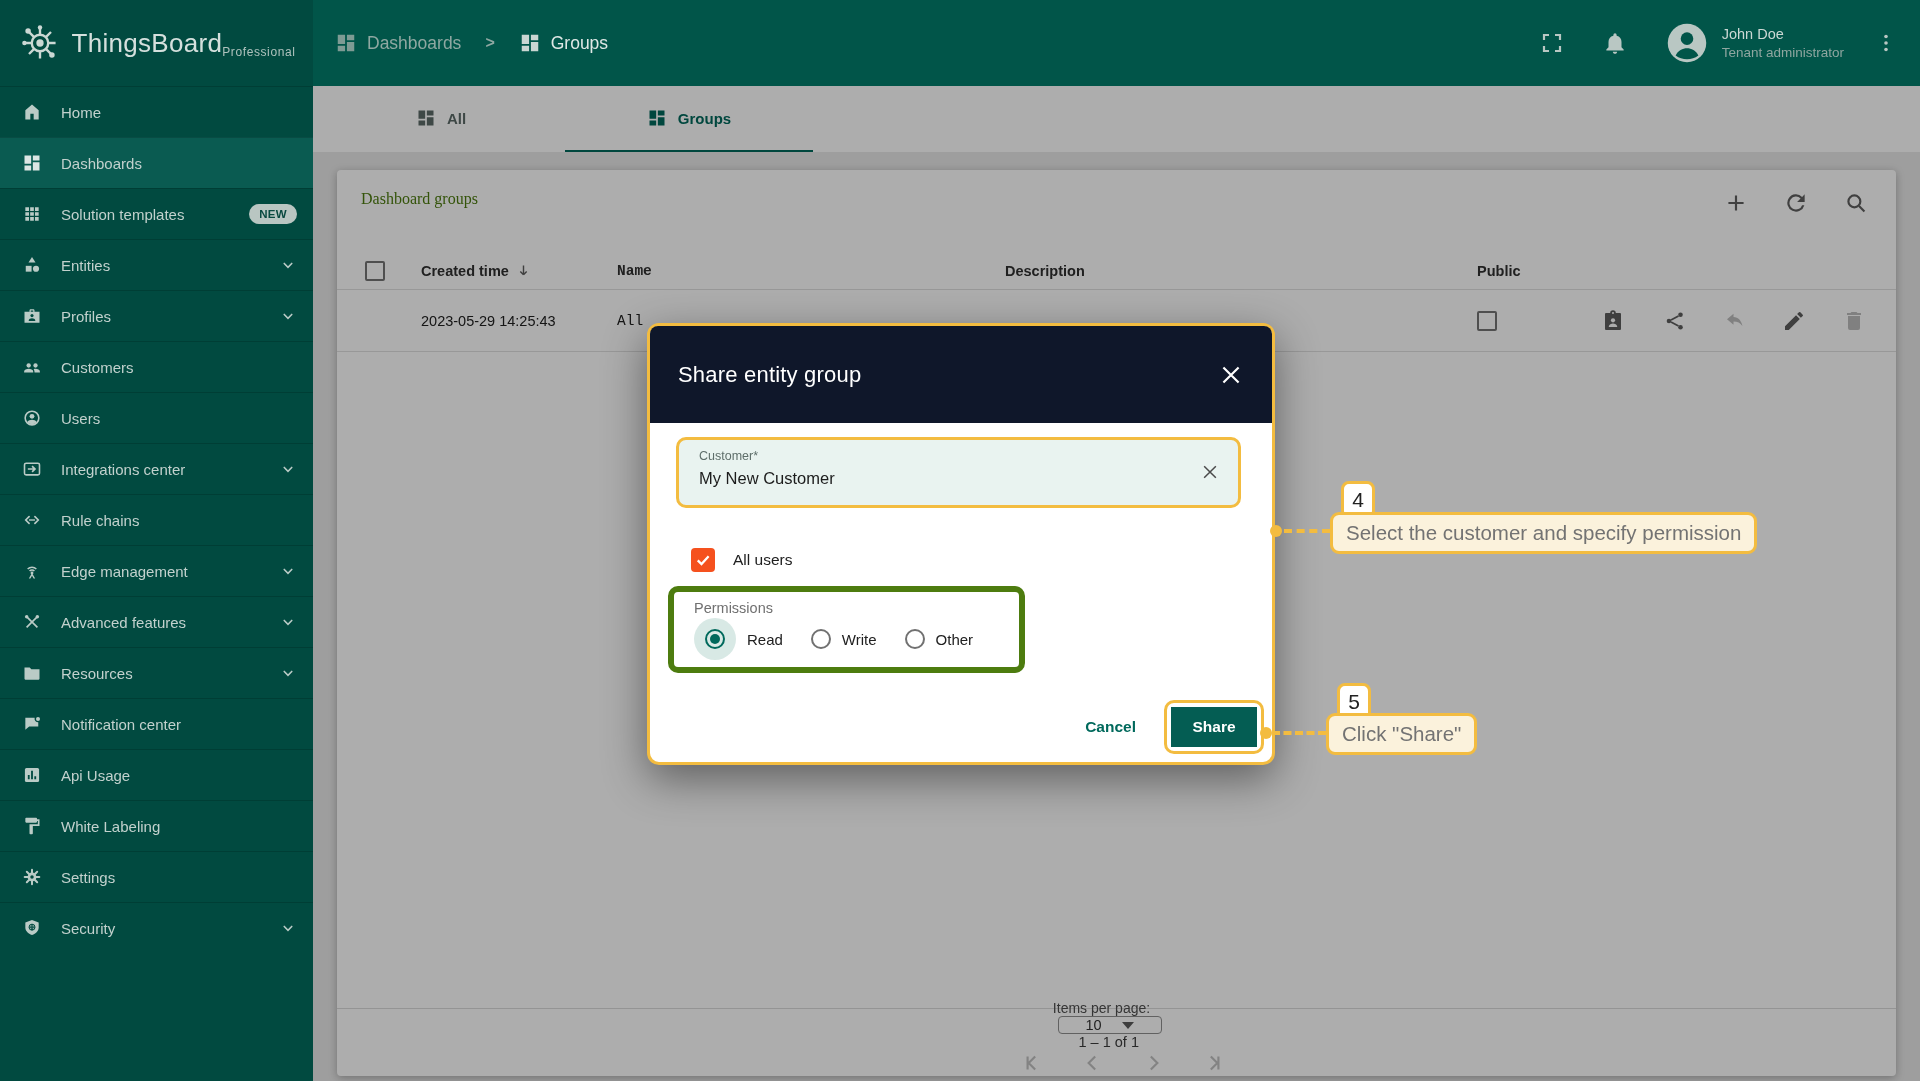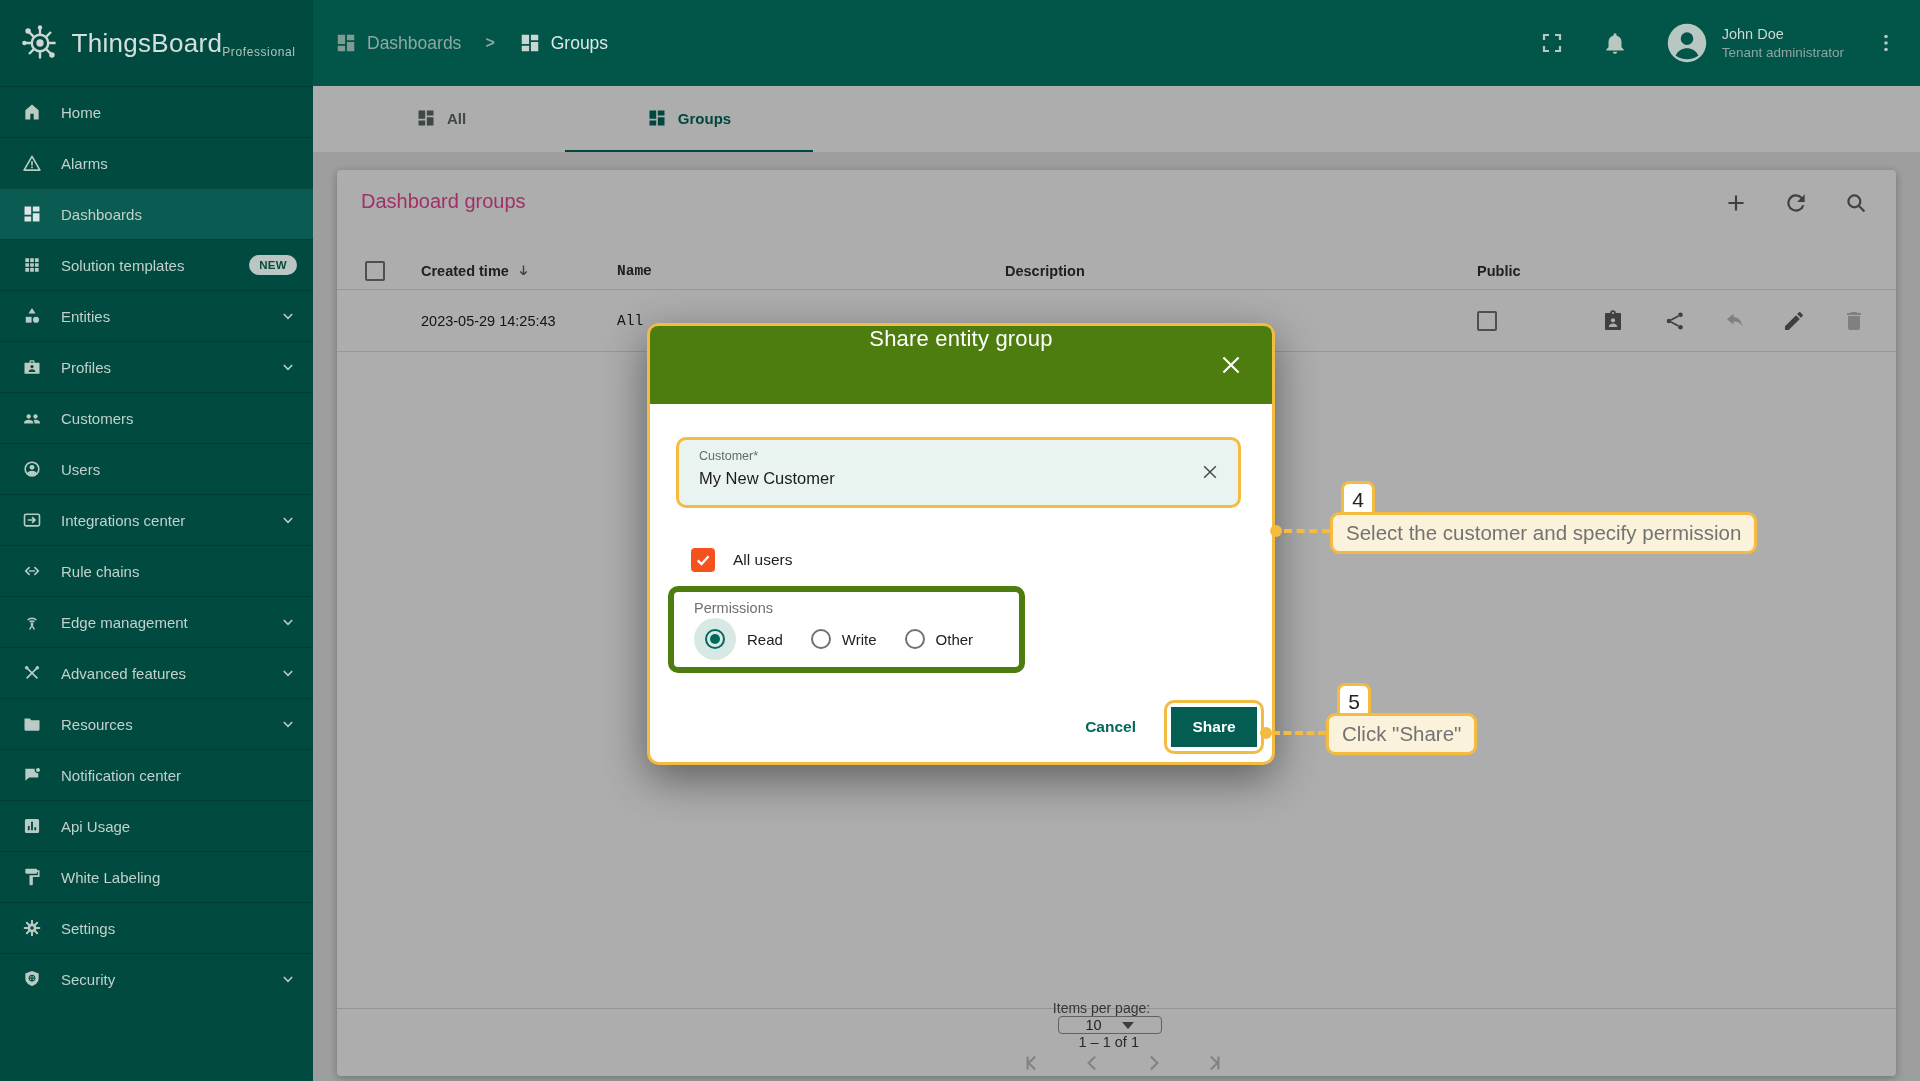--- a/index.html
+++ b/index.html
@@ -39,21 +39,21 @@
 
   
   .content { position:absolute; left:313px; top:86px; right:0; bottom:0; background:#E9E9E9; }
   .tabbar { height:66px; background:#FFFFFF; display:flex; padding-left:4px; }
   .tab { width:248px; display:flex; align-items:center; justify-content:center; gap:11px; font-size:15px; font-weight:600; color:#5C6B68; cursor:pointer; border-bottom:2px solid transparent; }
   .tab svg { width:20px; height:20px; }
   .tab.active { color:#00695C; border-bottom-color:#00695C; }
 
   .card { position:absolute; left:24px; right:24px; top:84px; bottom:5px; background:#FFFFFF; border-radius:4px; box-shadow:0 2px 8px rgba(0,0,0,0.28); }
   .card-header { position:relative; height:66px; }
-  .card-title { position:absolute; left:24px; top:20px; font-size:20px; font-weight:500; color:#ec4899; }
+  .card-title { position:absolute; left:24px; top:20px; font-size:16px; font-weight:500; color:#4d7c0f;font-family:Liberation Serif, serif; }
   .card-tool { position:absolute; top:20px; width:26px; height:26px; }
   .card-tool svg { width:26px; height:26px; }
   .tool-add { left:1386px; } .tool-refresh { left:1446px; } .tool-search { left:1506px; }
 
   .thead { position:absolute; top:82px; left:0; right:0; height:38px; border-bottom:1px solid #E0E0E0; font-size:14.5px; font-weight:bold; color:#303030; }
   .trow  { position:absolute; top:120px; left:0; right:0; height:62px; border-bottom:1px solid #E0E0E0; font-size:14.5px; color:#212121; }
   .cell { position:absolute; top:0; display:flex; align-items:center; height:100%; gap:6px; }
   .c-check { left:28px; } .c-created { left:84px;align-items:center; } .c-name { left:280px;font-family:Liberation Mono, monospace; } .c-desc { left:668px; } .c-public { left:1140px; }
   .checkbox { width:20px; height:20px; border:2px solid #757575; border-radius:2px; background:transparent; }
   .row-action { position:absolute; top:19px; width:24px; height:24px; }
@@ -66,21 +66,21 @@
   .pp-caret { width:0; height:0; border-left:6px solid transparent; border-right:6px solid transparent; border-top:7px solid #5A5A5A; }
   .pp-range { margin-left:46px; font-size:14.5px; color:#3D3D3D; width:92px; }
   .pp-nav { margin-left:42px; display:flex; gap:34px; }
   .pp-nav .icon-btn svg { width:26px; height:26px; }
 
   
   .backdrop { position:absolute; left:313px; top:86px; right:0; bottom:0; background:rgba(0,0,0,0.32); z-index:50; }
 
   
   .dialog { position:absolute; left:647px; top:323px; width:628px; height:442px; background:#FFFFFF; border:3px solid #F3BC40; border-radius:12px; box-shadow:0 14px 44px rgba(0,0,0,0.45); z-index:100; }
-  .dialog-header { height:78px; background:#4d7c0f; border-radius:8px 8px 0 0; display:flex; align-items:center; padding:0 28px;flex-direction:column; }
+  .dialog-header { height:97px; background:#0f172a; border-radius:8px 8px 0 0; display:flex; align-items:center; padding:0 28px; }
   .dialog-title { color:#FFFFFF; font-size:22px; font-weight:500; letter-spacing:.2px; }
   .dialog-close { margin-left:auto; width:26px; height:26px; }
   .dialog-close svg { width:26px; height:26px; }
 
   .customer-field { position:absolute; left:26px; top:111px; width:565px; height:71px; background:#E9F3F0; border:3px solid #F3BC40; border-radius:10px; padding:9px 20px; cursor:text; }
   .customer-label { font-size:12.5px; color:#5E6E6A; }
   .customer-value { font-size:16.5px; color:#1C1C1C; margin-top:6px; }
   .customer-clear { position:absolute; right:18px; top:22px; width:20px; height:20px; }
   .customer-clear svg { width:20px; height:20px; }
 
@@ -141,29 +141,20 @@
     </span>
   </div>
   <nav>
     <div class="nav-item">
       <span class="nav-icon">
           <svg viewBox="0 0 24 24">
             <path fill="#BACBC6" d="M12 3 4 10v11h6v-7h4v7h6V10z"></path>
           </svg>
         </span>
       <span class="nav-label">Home</span>
-    </div>
-    <div class="nav-item">
-      <span class="nav-icon">
-          <svg viewBox="0 0 24 24">
-            <path fill="none" stroke="#BACBC6" stroke-width="2" stroke-linejoin="round" d="M12 4 2.5 20.5h19z"></path>
-            <path fill="#BACBC6" d="M11 10h2v5h-2zm0 6.2h2v2h-2z"></path>
-          </svg>
-        </span>
-      <span class="nav-label">Alarms</span>
     </div>
     <div class="nav-item active">
       <span class="nav-icon">
           <svg viewBox="0 0 24 24">
             <path fill="#DCE6E4" d="M3 13h8V3H3zm0 8h8v-6H3zm10 0h8V11h-8zm0-18v6h8V3z"></path>
           </svg>
         </span>
       <span class="nav-label">Dashboards</span>
     </div>
     <div class="nav-item">

